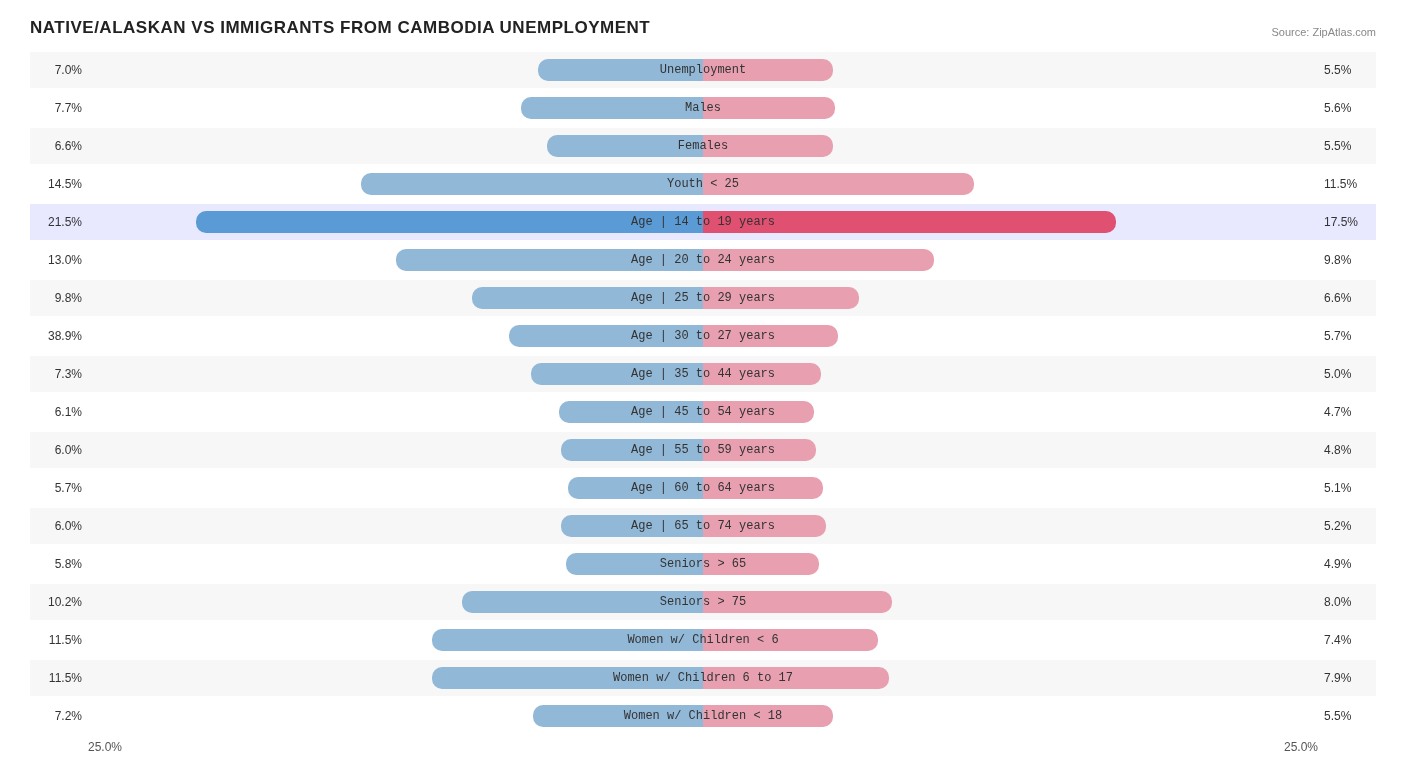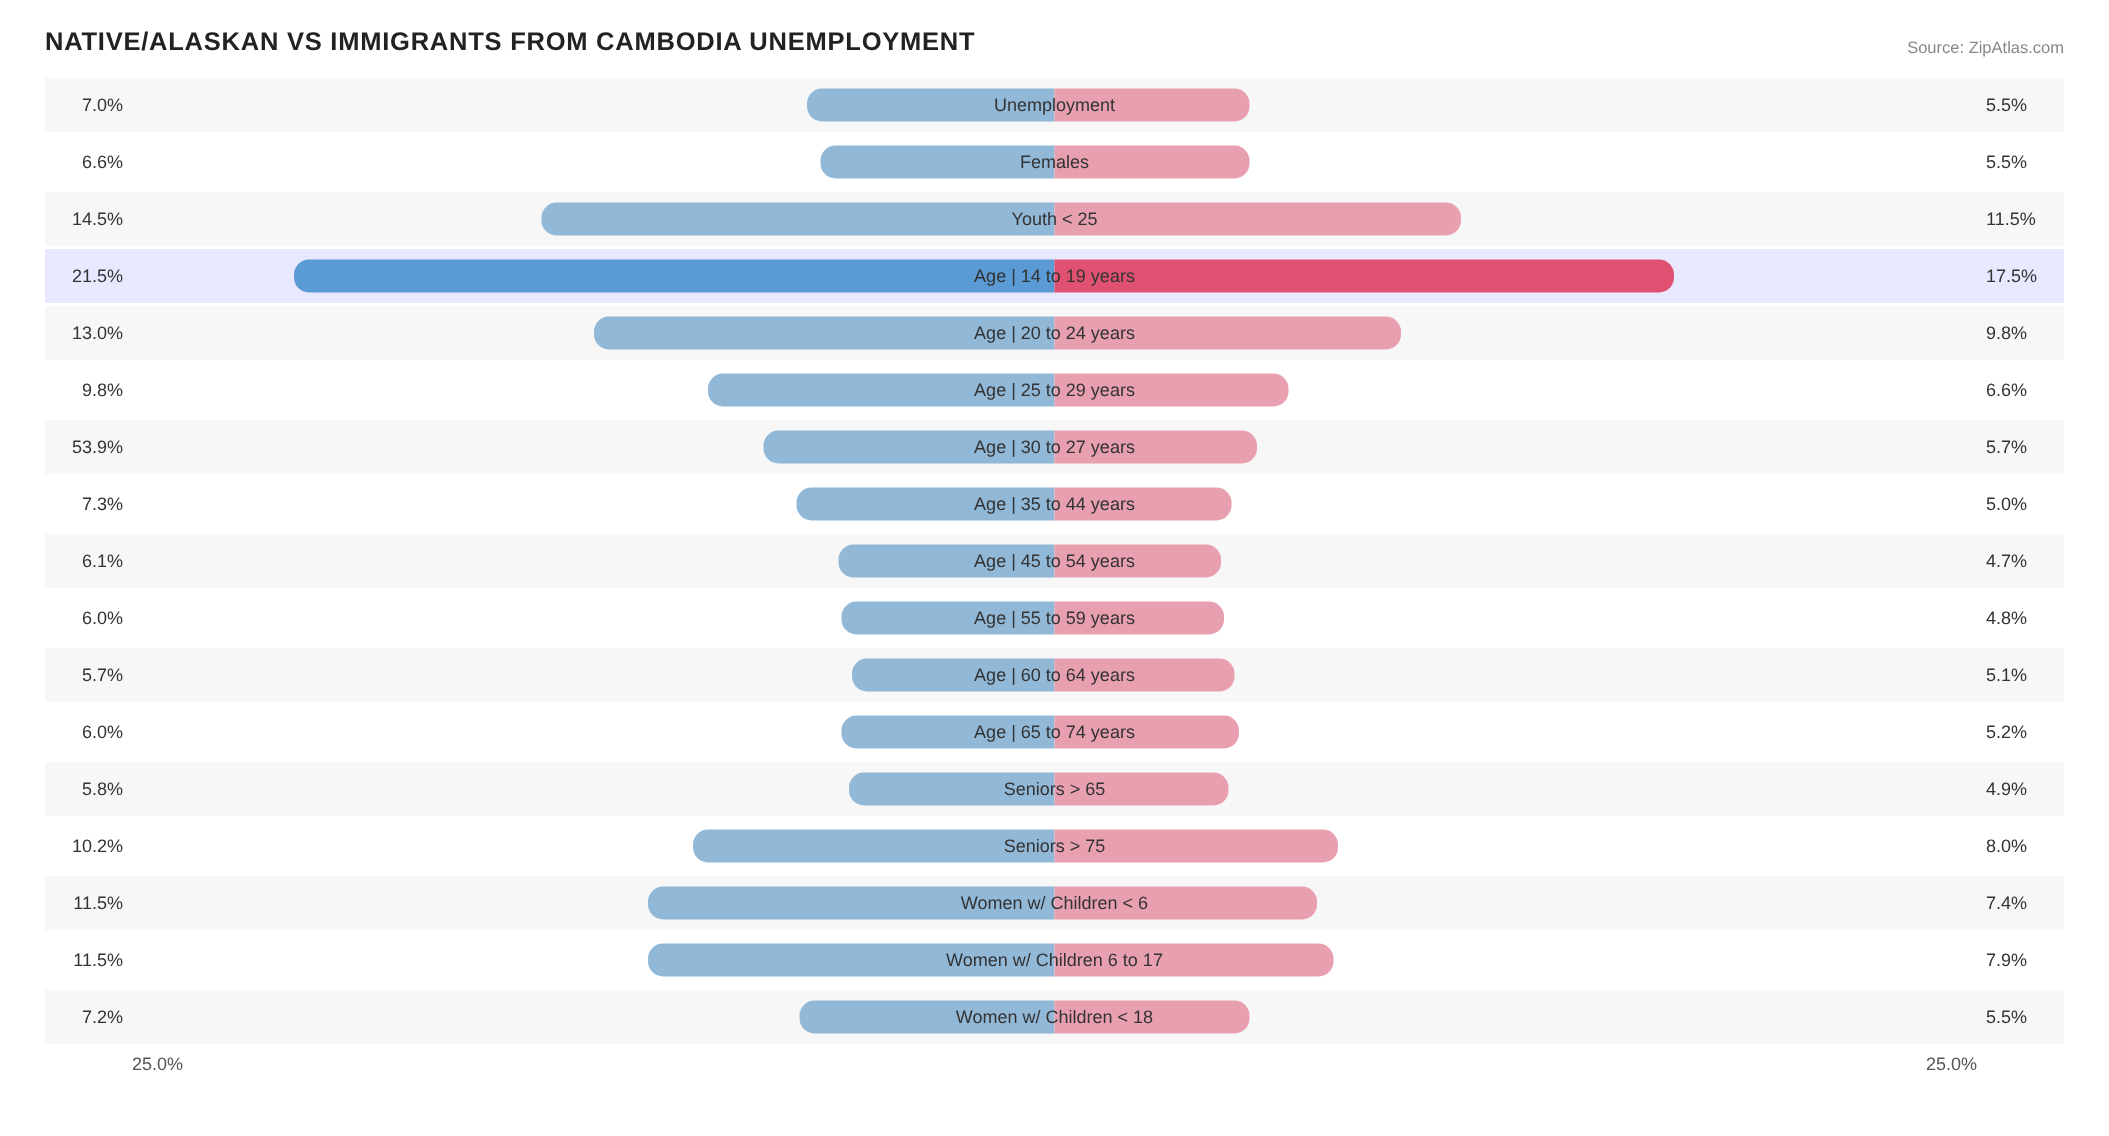--- a/index.html
+++ b/index.html
@@ -68,20 +68,21 @@
       padding-left: 6px;
       flex-shrink: 0;
     }
     .bars-area {
       flex: 1;
       display: flex;
       align-items: center;
       justify-content: center;
       height: 100%;
       position: relative;
+      font-family: Liberation Mono, monospace;
     }
     .label-center {
       position: absolute;
       left: 50%;
       transform: translateX(-50%);
       z-index: 10;
       font-size: 12px;
       color: #333;
       white-space: nowrap;
       background: transparent;
@@ -157,20 +158,33 @@
             <div class="bar-left" style="width: 165.2px;"></div>
           </div>
           <div class="bar-right-wrap">
             <div class="bar-right" style="width: 129.8px;"></div>
           </div>
           <div class="label-center">Unemployment</div>
         </div>
         <div class="right-value">5.5%</div>
       </div>
       <div class="bar-row">
+        <div class="left-value">7.7%</div>
+        <div class="bars-area" style="position: relative;">
+          <div class="bar-left-wrap">
+            <div class="bar-left" style="width: 181.72px;"></div>
+          </div>
+          <div class="bar-right-wrap">
+            <div class="bar-right" style="width: 132.16px;"></div>
+          </div>
+          <div class="label-center">Males</div>
+        </div>
+        <div class="right-value">5.6%</div>
+      </div>
+      <div class="bar-row">
         <div class="left-value">6.6%</div>
         <div class="bars-area" style="position: relative;">
           <div class="bar-left-wrap">
             <div class="bar-left" style="width: 155.76px;"></div>
           </div>
           <div class="bar-right-wrap">
             <div class="bar-right" style="width: 129.8px;"></div>
           </div>
           <div class="label-center">Females</div>
         </div>
@@ -222,21 +236,21 @@
             <div class="bar-left" style="width: 231.28px;"></div>
           </div>
           <div class="bar-right-wrap">
             <div class="bar-right" style="width: 155.76px;"></div>
           </div>
           <div class="label-center">Age | 25 to 29 years</div>
         </div>
         <div class="right-value">6.6%</div>
       </div>
       <div class="bar-row">
-        <div class="left-value">53.9%</div>
+        <div class="left-value">38.9%</div>
         <div class="bars-area" style="position: relative;">
           <div class="bar-left-wrap">
             <div class="bar-left" style="width: 193.52px;"></div>
           </div>
           <div class="bar-right-wrap">
             <div class="bar-right" style="width: 134.52px;"></div>
           </div>
           <div class="label-center">Age | 30 to 27 years</div>
         </div>
         <div class="right-value">5.7%</div>

